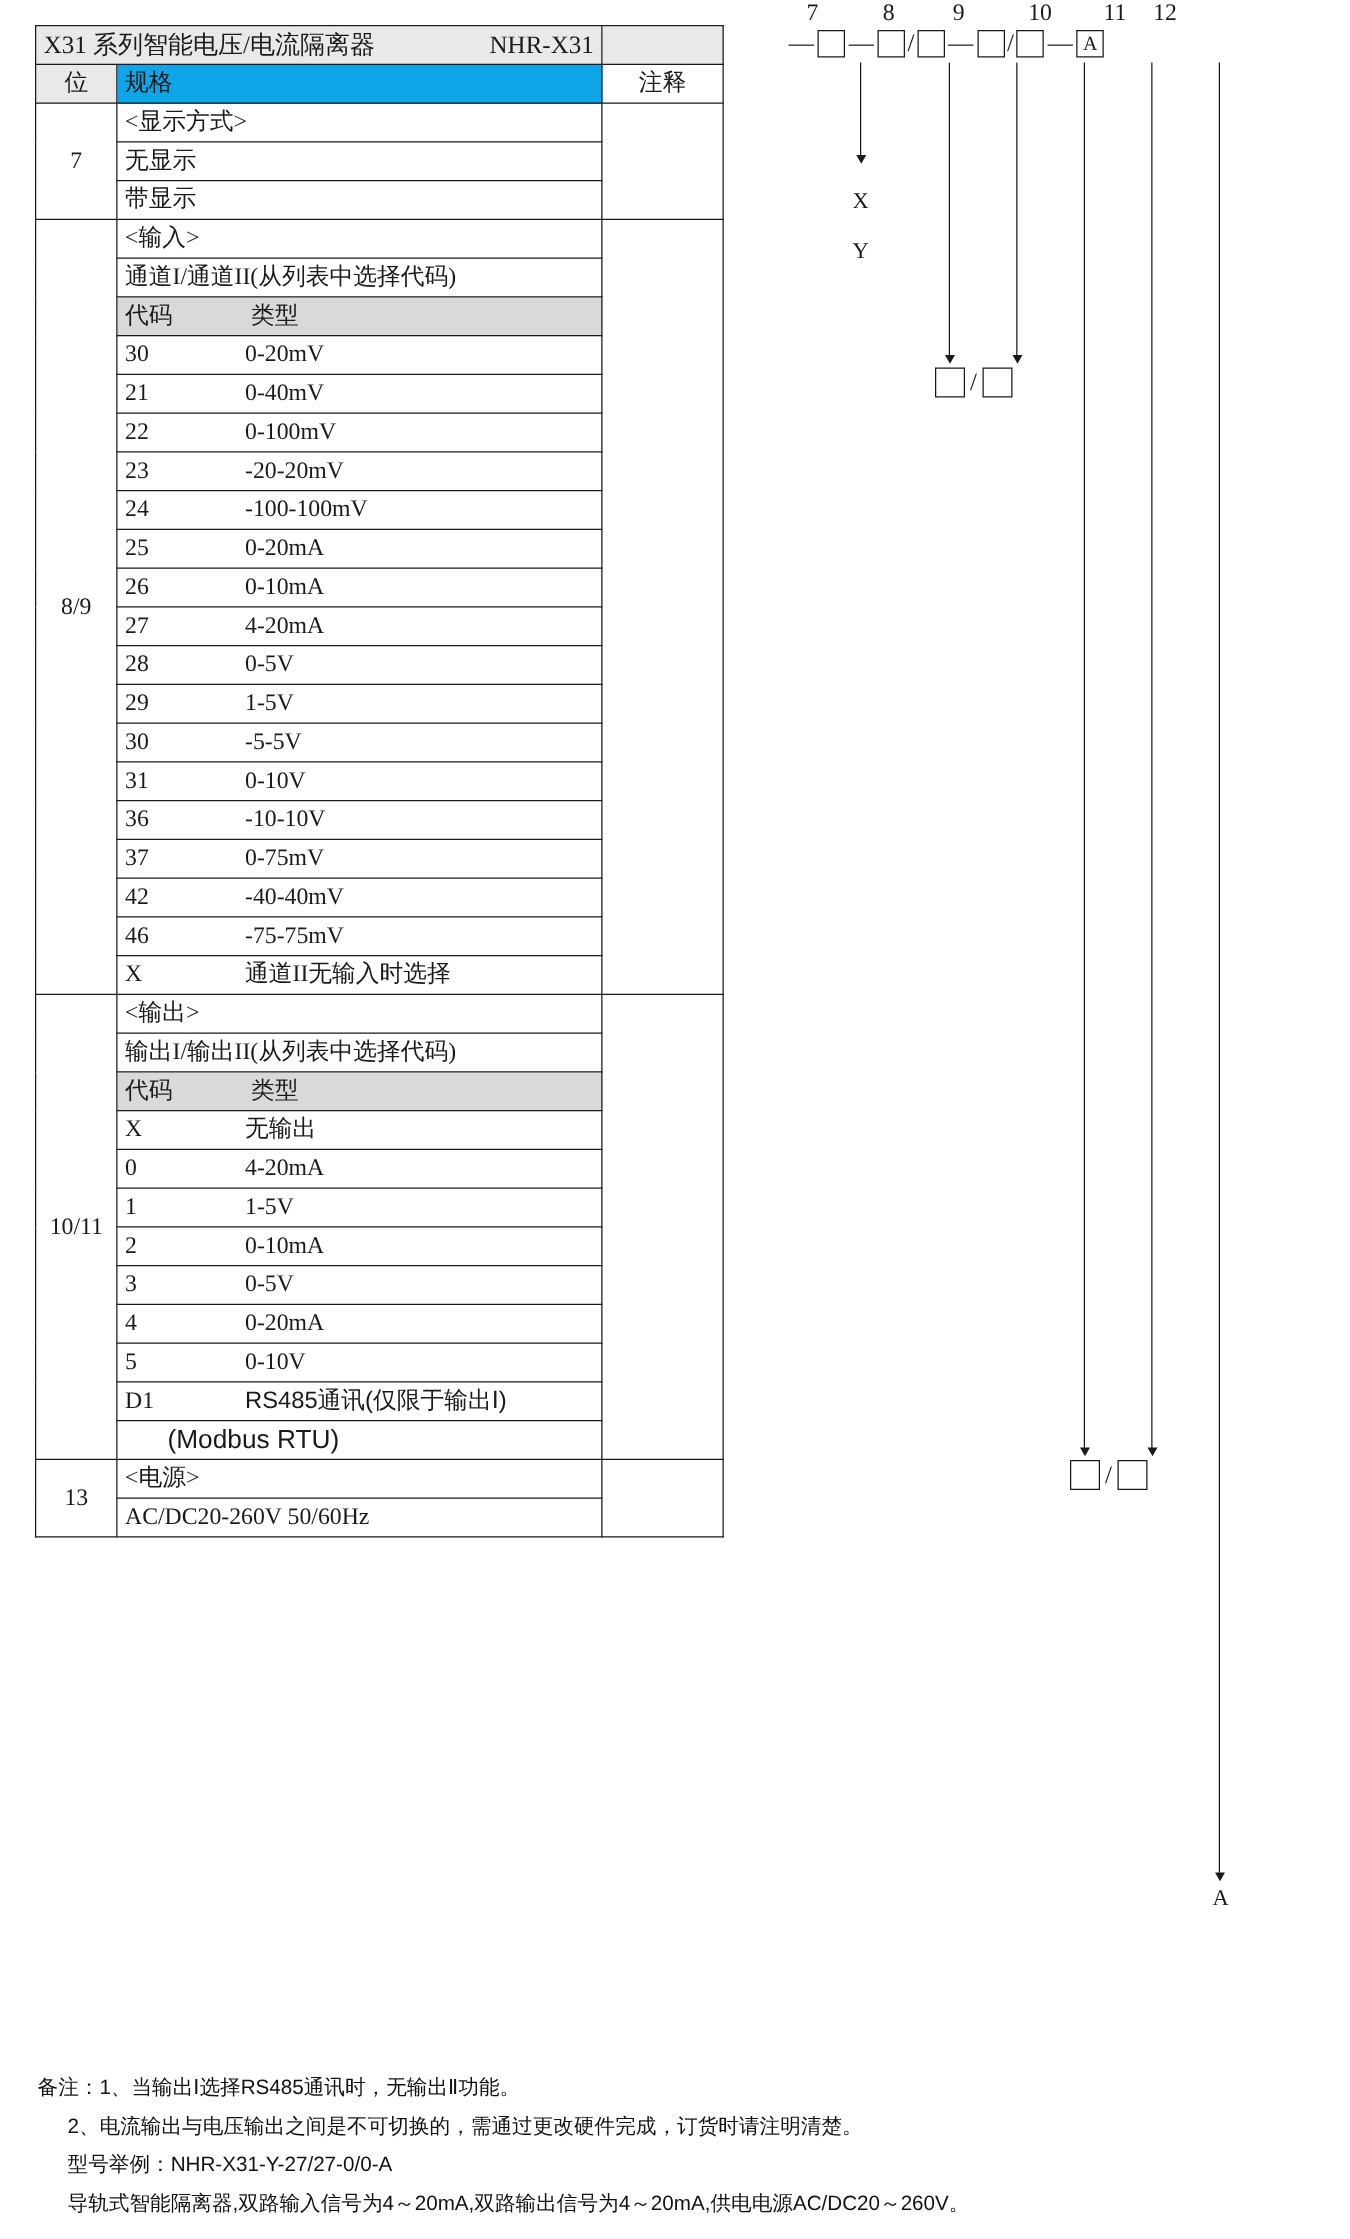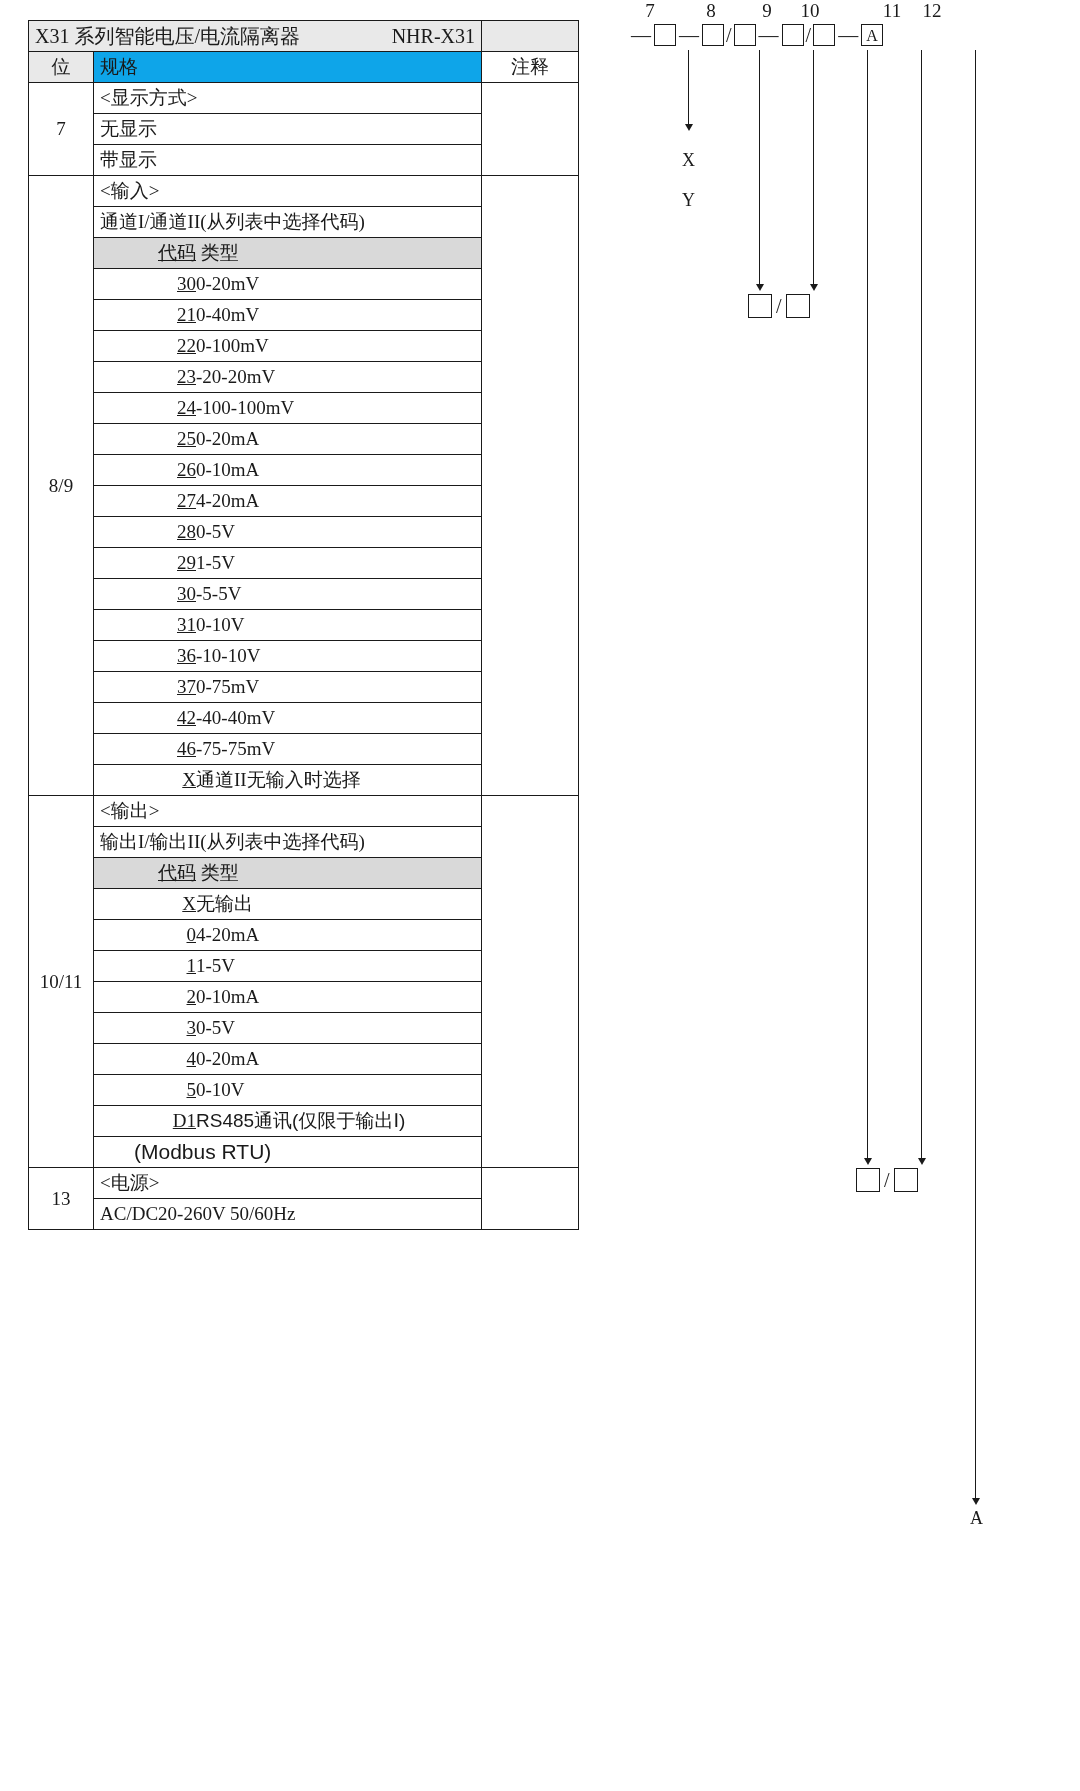--- a/index.html
+++ b/index.html
@@ -110,21 +110,21 @@
     padding-left: 30px;
   }
   .hdr-cell { background: #e9e9e9; text-align: center; }
   .hdr-spec { background: #0ea5e9; }
 
   .subhdr {
     background: #d9d9d9;
   }
   .angle { letter-spacing: 0px; }
 
-  .code-col { display: inline-block; width: 96px; text-align: right; text-decoration: underline; }
+  .code-col { display: inline-block; width: 96px; text-align: left; }
   .type-col { display: inline-block; }
 
   .indent-note { padding-left: 40px !important; font-size: 21px; font-family: "Liberation Sans", sans-serif; }
 
   .cn { font-family: "Liberation Sans", sans-serif; }
 
   
   .annot {
     position: absolute;
     font-size: 18px;
@@ -157,21 +157,21 @@
 </style>
 </head>
 <body>
 
 <div class="page">
 
   <div class="code-header">
     <span class="num" style="left:0px;">7</span>
     <span class="num" style="left:61px;">8</span>
     <span class="num" style="left:117px;">9</span>
-    <span class="num" style="left:160px;">10</span>
+    <span class="num" style="left:182px;">10</span>
     <span class="num" style="left:242px;">11</span>
     <span class="num" style="left:282px;">12</span>
   </div>
 
   <div class="code-string">
     <span class="dash">—</span>
     <span class="cbox"></span>
     <span class="dash">—</span>
     <span class="cbox"></span>
     <span class="slash">/</span>
@@ -391,14 +391,20 @@
         <td class="col-pos" rowspan="2">13</td>
         <td class="angle">&lt;电源&gt;</td>
         <td class="col-note" rowspan="2"></td>
       </tr>
       <tr>
         <td>AC/DC20-260V  50/60Hz</td>
       </tr>
     </tbody>
   </table>
 
+  <div class="notes">
+    <div class="n1">备注：1、当输出Ⅰ选择RS485通讯时，无输出Ⅱ功能。</div>
+    <div class="n2">2、电流输出与电压输出之间是不可切换的，需通过更改硬件完成，订货时请注明清楚。</div>
+    <div class="n3">型号举例：NHR-X31-Y-27/27-0/0-A</div>
+    <div class="n4">导轨式智能隔离器,双路输入信号为4～20mA,双路输出信号为4～20mA,供电电源AC/DC20～260V。</div>
+  </div>
 
 </div>
 
 </body></html>

